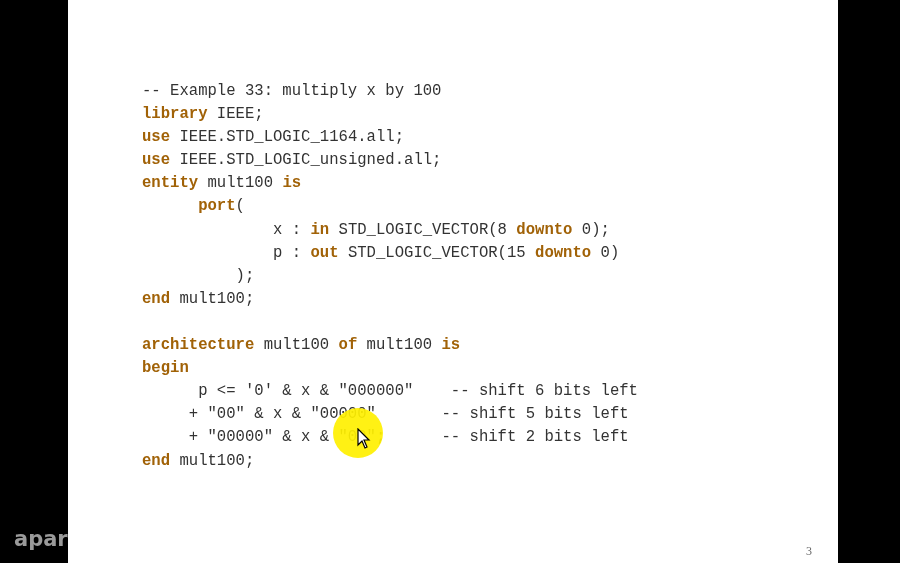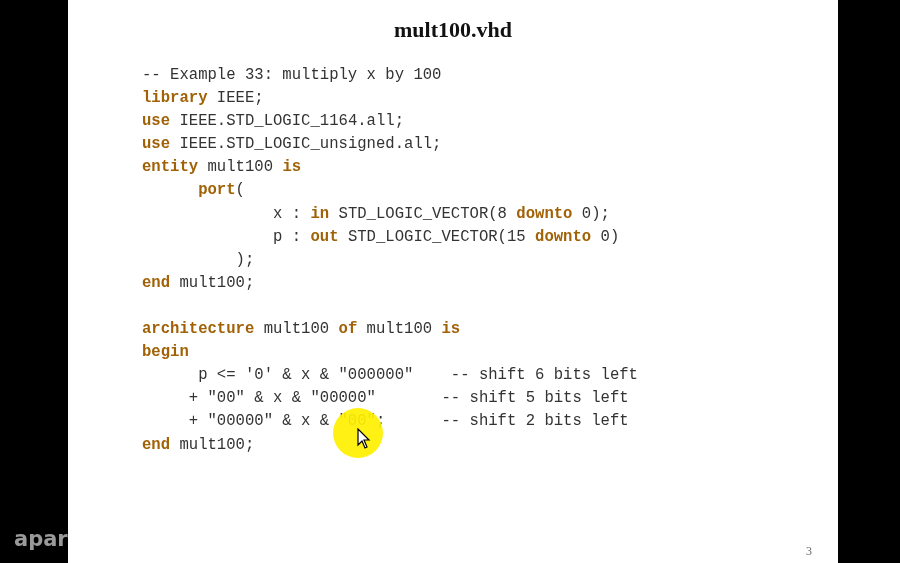--- a/index.html
+++ b/index.html
@@ -8,21 +8,21 @@
       font-family: "Liberation Sans", sans-serif;
     }
     .slide {
       position: absolute; left: 68px; top: 0; width: 770px; height: 563px; background: #fff;
     }
     .slide-title {
       position: absolute; left: 0; right: 0; top: 17px; text-align: center;
       font-family: "Liberation Serif", serif; font-weight: bold; font-size: 22px; color: #111;
     }
     .code {
-      position: absolute; left: 74px; top: 64px;
+      position: absolute; left: 74px; top: 80px;
       font-family: "Liberation Mono", monospace; font-size: 15.6px; color: #333;
       white-space: pre; line-height: 23.1px;
     }
     .code .line { height: 23.1px; }
     .kw { font-weight: bold; color: #a16207; }
     .page-number {
       position: absolute; right: 26px; bottom: 4px;
       font-family: "Liberation Serif", serif; font-size: 12px; color: #666;
     }
     .highlight {
@@ -37,21 +37,20 @@
     .watermark-clip { position: absolute; left: 0; top: 0; width: 68px; height: 563px; overflow: hidden; }
   </style>
 </head>
 <body>
 
 <div class="watermark-clip">
   <div class="watermark">apar</div>
 </div>
 
 <div class="slide">
-  <div class="slide-title">mult100.vhd</div>
   <div class="code" id="code"><div class="line"><span>-- Example 33: multiply x by 100</span></div><div class="line"><span class="kw">library</span><span> IEEE;</span></div><div class="line"><span class="kw">use</span><span> IEEE.STD_LOGIC_1164.all;</span></div><div class="line"><span class="kw">use</span><span> IEEE.STD_LOGIC_unsigned.all;</span></div><div class="line"><span class="kw">entity</span><span> mult100 </span><span class="kw">is</span></div><div class="line"><span>      </span><span class="kw">port</span><span>(</span></div><div class="line"><span>              x : </span><span class="kw">in</span><span> STD_LOGIC_VECTOR(8 </span><span class="kw">downto</span><span> 0);</span></div><div class="line"><span>              p : </span><span class="kw">out</span><span> STD_LOGIC_VECTOR(15 </span><span class="kw">downto</span><span> 0)</span></div><div class="line"><span>          );</span></div><div class="line"><span class="kw">end</span><span> mult100;</span></div><div class="line"><span></span></div><div class="line"><span class="kw">architecture</span><span> mult100 </span><span class="kw">of</span><span> mult100 </span><span class="kw">is</span></div><div class="line"><span class="kw">begin</span></div><div class="line"><span>      p &lt;= '0' &amp; x &amp; "000000"    -- shift 6 bits left</span></div><div class="line"><span>     + "00" &amp; x &amp; "00000"       -- shift 5 bits left</span></div><div class="line"><span>     + "00000" &amp; x &amp; "00";      -- shift 2 bits left</span></div><div class="line"><span class="kw">end</span><span> mult100;</span></div></div>
   <div class="page-number">3</div>
 </div>
 
 <div class="highlight"></div>
 <svg class="cursor" viewBox="0 0 14 22">
   <path d="M1 1 L1 17 L5 13 L8 20 L10 19 L7 12 L12 12 Z" fill="#fff" stroke="#000" stroke-width="1.2"></path>
 </svg>
 
 </body></html>

